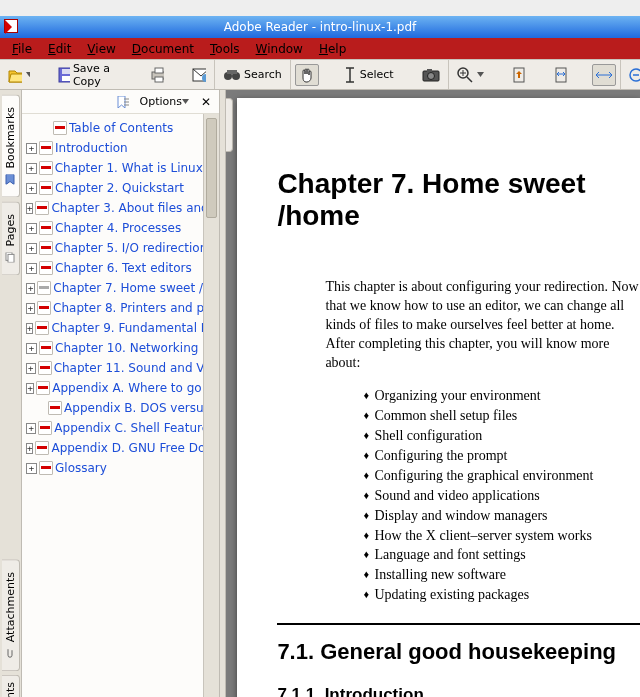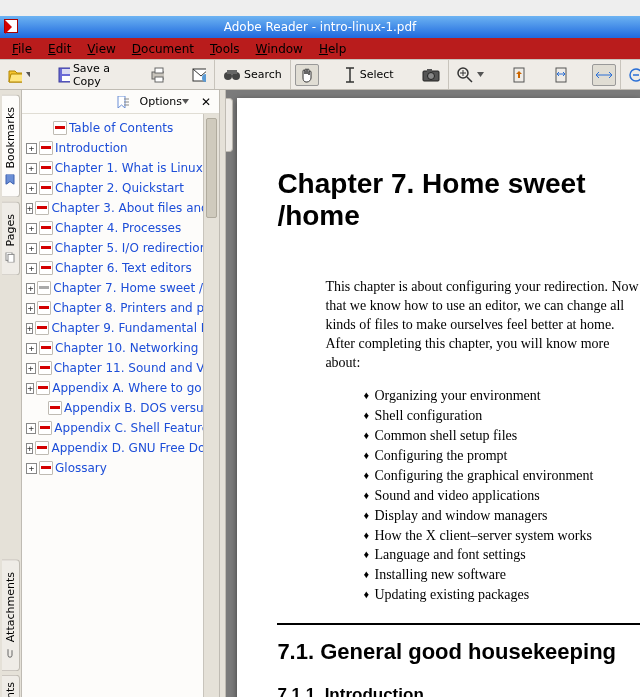--- a/index.html
+++ b/index.html
@@ -324,22 +324,22 @@
 
   <div class="pane-split"></div>
 
   <div class="doc-area">
     <div class="doc-vtab"></div>
     <div class="page">
       <h1>Chapter 7. Home sweet /home</h1>
       <p class="para">This chapter is about configuring your redirection. Now that we know how to use an editor, we can change all kinds of files to make ourselves feel better at home. After completing this chapter, you will know more about:</p>
       <ul id="bullets">
           <li>Organizing your environment</li>
+          <li>Common shell setup files</li>
           <li>Shell configuration</li>
-          <li>Common shell setup files</li>
           <li>Configuring the prompt</li>
           <li>Configuring the graphical environment</li>
           <li>Sound and video applications</li>
           <li>Display and window managers</li>
           <li>How the X client–server system works</li>
           <li>Language and font settings</li>
           <li>Installing new software</li>
           <li>Updating existing packages</li>
         </ul>
       <hr>

